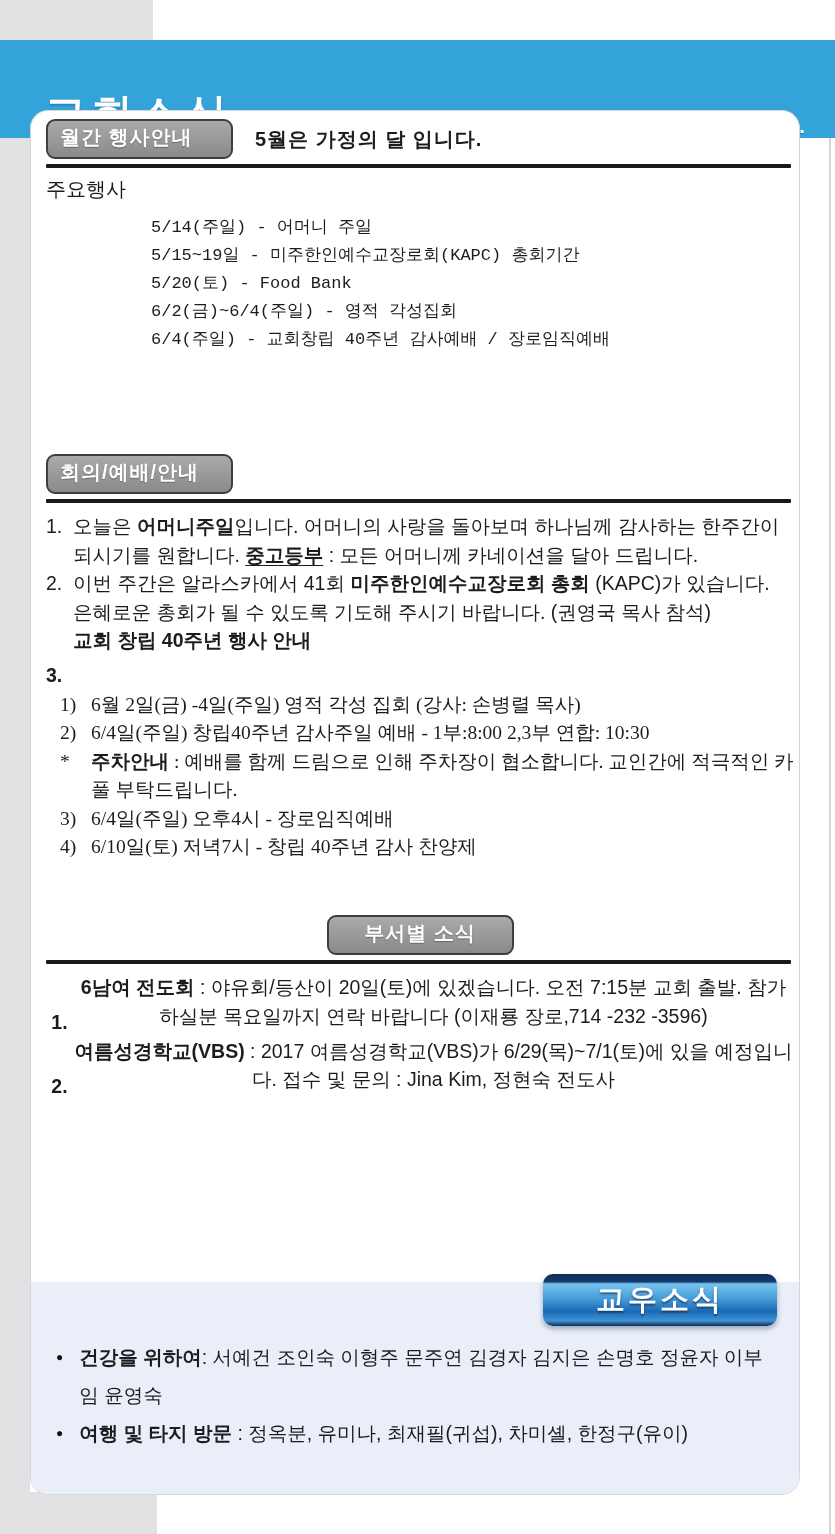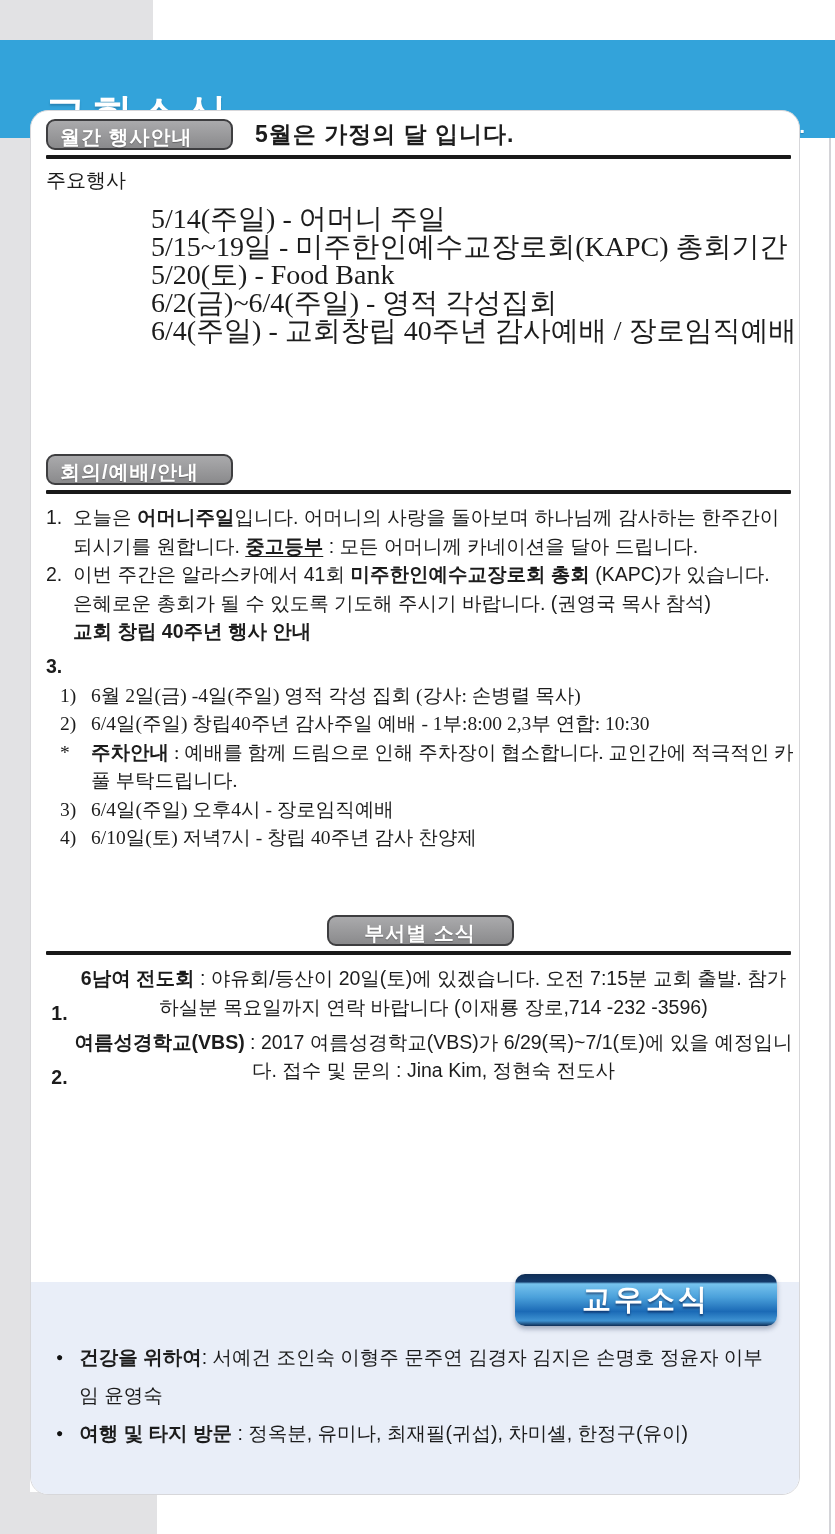--- a/index.html
+++ b/index.html
@@ -30,53 +30,53 @@
     position:absolute;left:30px;top:110px;width:770px;height:1385px;box-sizing:border-box;
     background:#ffffff;border:1px solid #d7d7da;border-radius:18px;z-index:2;
   }
   .sec{position:absolute;left:15px;width:748px;}
   .sec-monthly{top:8px;}
   .sec-meetings{top:343px;}
   .sec-departments{top:804px;text-align:center;}
 
   .sec-head{display:flex;align-items:center;}
   .badge{
-    display:inline-block;box-sizing:border-box;min-width:187px;height:31px;
+    display:inline-block;box-sizing:border-box;min-width:187px;height:40px;
     padding:3px 12px 0;background:linear-gradient(180deg,#aaaaac 0%,#8a8a8c 100%);
     border:2.5px solid #3e3e40;border-radius:9px;
     color:#ffffff;font-weight:bold;font-size:20px;letter-spacing:1px;
     text-shadow:0 1px 1px rgba(0,0,0,.3);
   }
-  .monthly-heading{margin-left:22px;font-size:23px;font-weight:bold;letter-spacing:1px;}
+  .monthly-heading{margin-left:22px;font-size:20px;font-weight:bold;letter-spacing:1px;}
   .rule{height:4px;background:#191919;margin-top:5px;width:745px;border-radius:1px;}
   .subhead{margin-top:8px;font-size:20px;font-weight:normal;}
 
   .event-list{
-    margin-top:11px;padding-left:105px;font-size:28px;line-height:28px;
-    font-family:Liberation Serif, serif;
+    margin-top:11px;padding-left:105px;font-size:17px;line-height:28px;
+    font-family:Liberation Mono, monospace;
   }
   .event-list .erow{white-space:nowrap;}
 
   .num-list{margin-top:9px;font-size:19.5px;line-height:28.5px;}
   .nrow{display:flex;}
   .nrow .num{flex:none;width:27px;}
   .nrow .body{flex:1;}
   .sub-list{
     margin-left:14px;margin-top:1px;font-size:19.5px;line-height:28.5px;
     font-family:"Liberation Serif","DejaVu Serif",serif;
   }
   .sub-list .num{width:31px;}
 
   
   .footer{
     position:absolute;left:0;bottom:0;width:100%;height:212px;
     background:#e9eef8;border-radius:0 0 17px 17px;
   }
   .friend-badge{
-    position:absolute;top:-8px;right:22px;width:262px;height:52px;border-radius:10px;
+    position:absolute;top:-8px;right:22px;width:234px;height:52px;border-radius:10px;
     background:linear-gradient(180deg,#0f2d55 0%,#133a6b 15%,#76c3ee 19%,#4aa0da 45%,#1b6ab6 72%,#3f93d2 90%,#0f2d55 100%);
     box-shadow:0 3px 5px rgba(20,40,80,.35);
     display:flex;align-items:center;justify-content:center;
     color:#ffffff;font-size:29px;font-weight:bold;letter-spacing:3px;
     text-shadow:0 2px 2px rgba(0,0,40,.45);
   }
   .bullet-list{position:absolute;left:25px;top:56px;right:36px;font-size:19.5px;line-height:38px;}
   .brow{display:flex;}
   .brow::before{content:"\25CF";flex:none;font-size:12px;line-height:38px;margin-right:16px;color:#111;}
 

